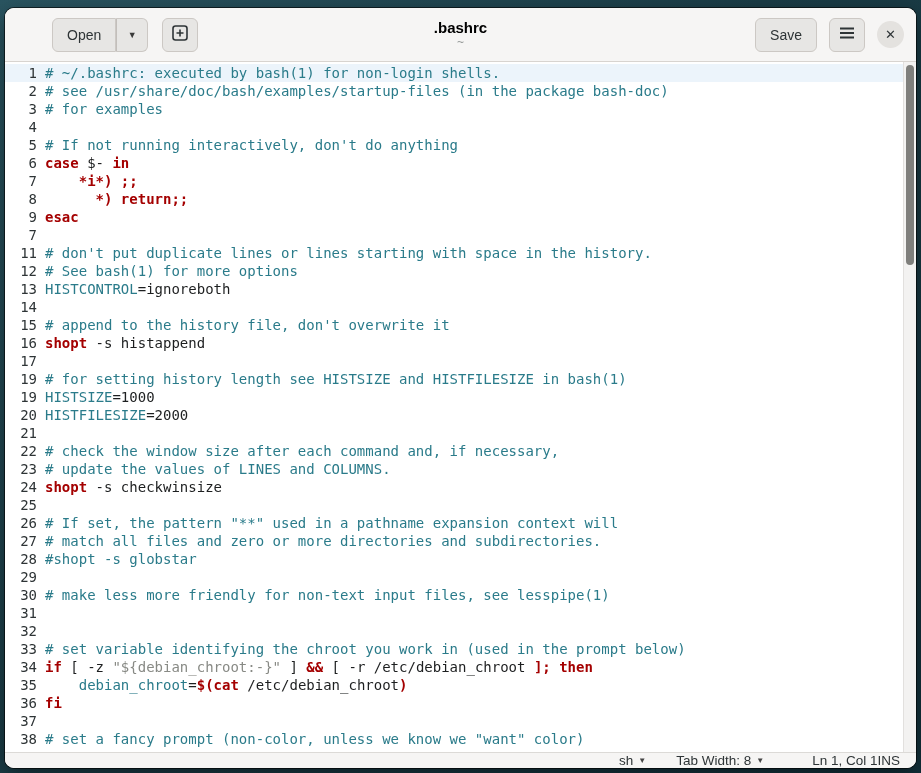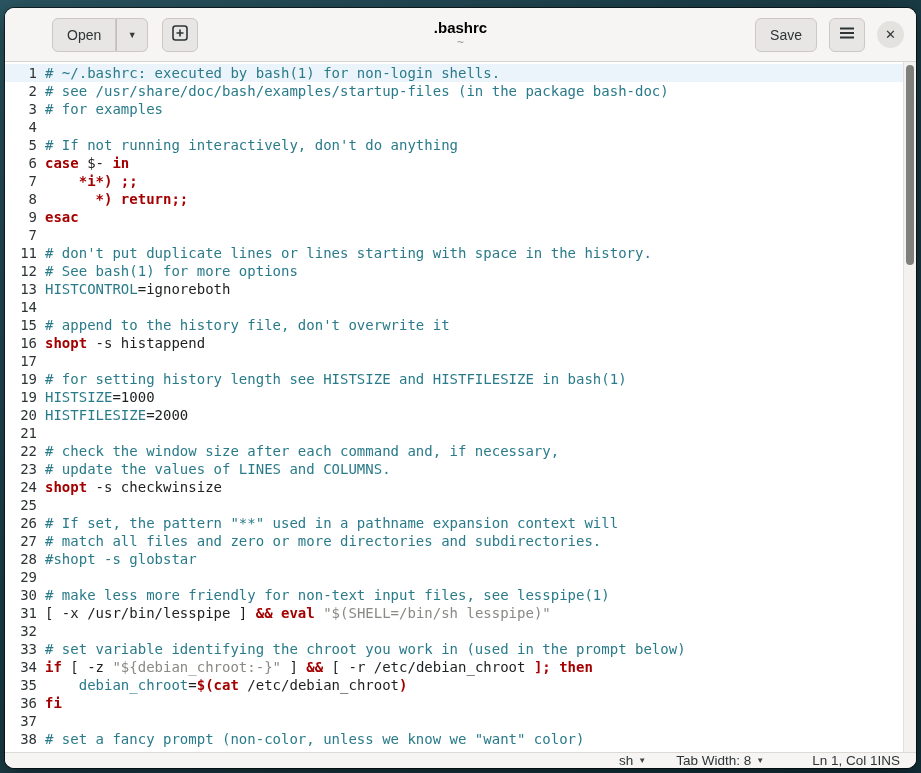--- a/index.html
+++ b/index.html
@@ -152,21 +152,21 @@
         <div class="line"><span class="lnum">21</span><span class="lcode"></span></div>
         <div class="line"><span class="lnum">22</span><span class="lcode"><span class="tok-comment"># check the window size after each command and, if necessary,</span></span></div>
         <div class="line"><span class="lnum">23</span><span class="lcode"><span class="tok-comment"># update the values of LINES and COLUMNS.</span></span></div>
         <div class="line"><span class="lnum">24</span><span class="lcode"><span class="tok-keyword">shopt</span><span class="tok-plain"> -s checkwinsize</span></span></div>
         <div class="line"><span class="lnum">25</span><span class="lcode"></span></div>
         <div class="line"><span class="lnum">26</span><span class="lcode"><span class="tok-comment"># If set, the pattern "**" used in a pathname expansion context will</span></span></div>
         <div class="line"><span class="lnum">27</span><span class="lcode"><span class="tok-comment"># match all files and zero or more directories and subdirectories.</span></span></div>
         <div class="line"><span class="lnum">28</span><span class="lcode"><span class="tok-comment">#shopt -s globstar</span></span></div>
         <div class="line"><span class="lnum">29</span><span class="lcode"></span></div>
         <div class="line"><span class="lnum">30</span><span class="lcode"><span class="tok-comment"># make less more friendly for non-text input files, see lesspipe(1)</span></span></div>
-        <div class="line"><span class="lnum">31</span><span class="lcode"><span class="tok-plain">[ -x /usr/bin/lesspipe ] </span><span class="tok-keyword">&amp;&amp; eval</span><span class="tok-plain"> </span><span class="tok-string">"$(SHELL=/bin/sh lesspipe)"</span></span></div>
+        <div class="line"><span class="lnum">31</span></div>
         <div class="line"><span class="lnum">32</span><span class="lcode"></span></div>
         <div class="line"><span class="lnum">33</span><span class="lcode"><span class="tok-comment"># set variable identifying the chroot you work in (used in the prompt below)</span></span></div>
         <div class="line"><span class="lnum">34</span><span class="lcode"><span class="tok-keyword">if</span><span class="tok-plain"> [ -z </span><span class="tok-string">"${debian_chroot:-}"</span><span class="tok-plain"> ] </span><span class="tok-keyword">&amp;&amp;</span><span class="tok-plain"> [ -r /etc/debian_chroot </span><span class="tok-keyword">];</span><span class="tok-plain"> </span><span class="tok-keyword">then</span></span></div>
         <div class="line"><span class="lnum">35</span><span class="lcode"><span class="tok-plain">    </span><span class="tok-variable">debian_chroot</span><span class="tok-plain">=</span><span class="tok-keyword">$(cat</span><span class="tok-plain"> /etc/debian_chroot</span><span class="tok-keyword">)</span></span></div>
         <div class="line"><span class="lnum">36</span><span class="lcode"><span class="tok-keyword">fi</span></span></div>
         <div class="line"><span class="lnum">37</span><span class="lcode"></span></div>
         <div class="line"><span class="lnum">38</span><span class="lcode"><span class="tok-comment"># set a fancy prompt (non-color, unless we know we "want" color)</span></span></div>
       </div>
     <div class="scrolltrack">
       <div class="scrollthumb"></div>

